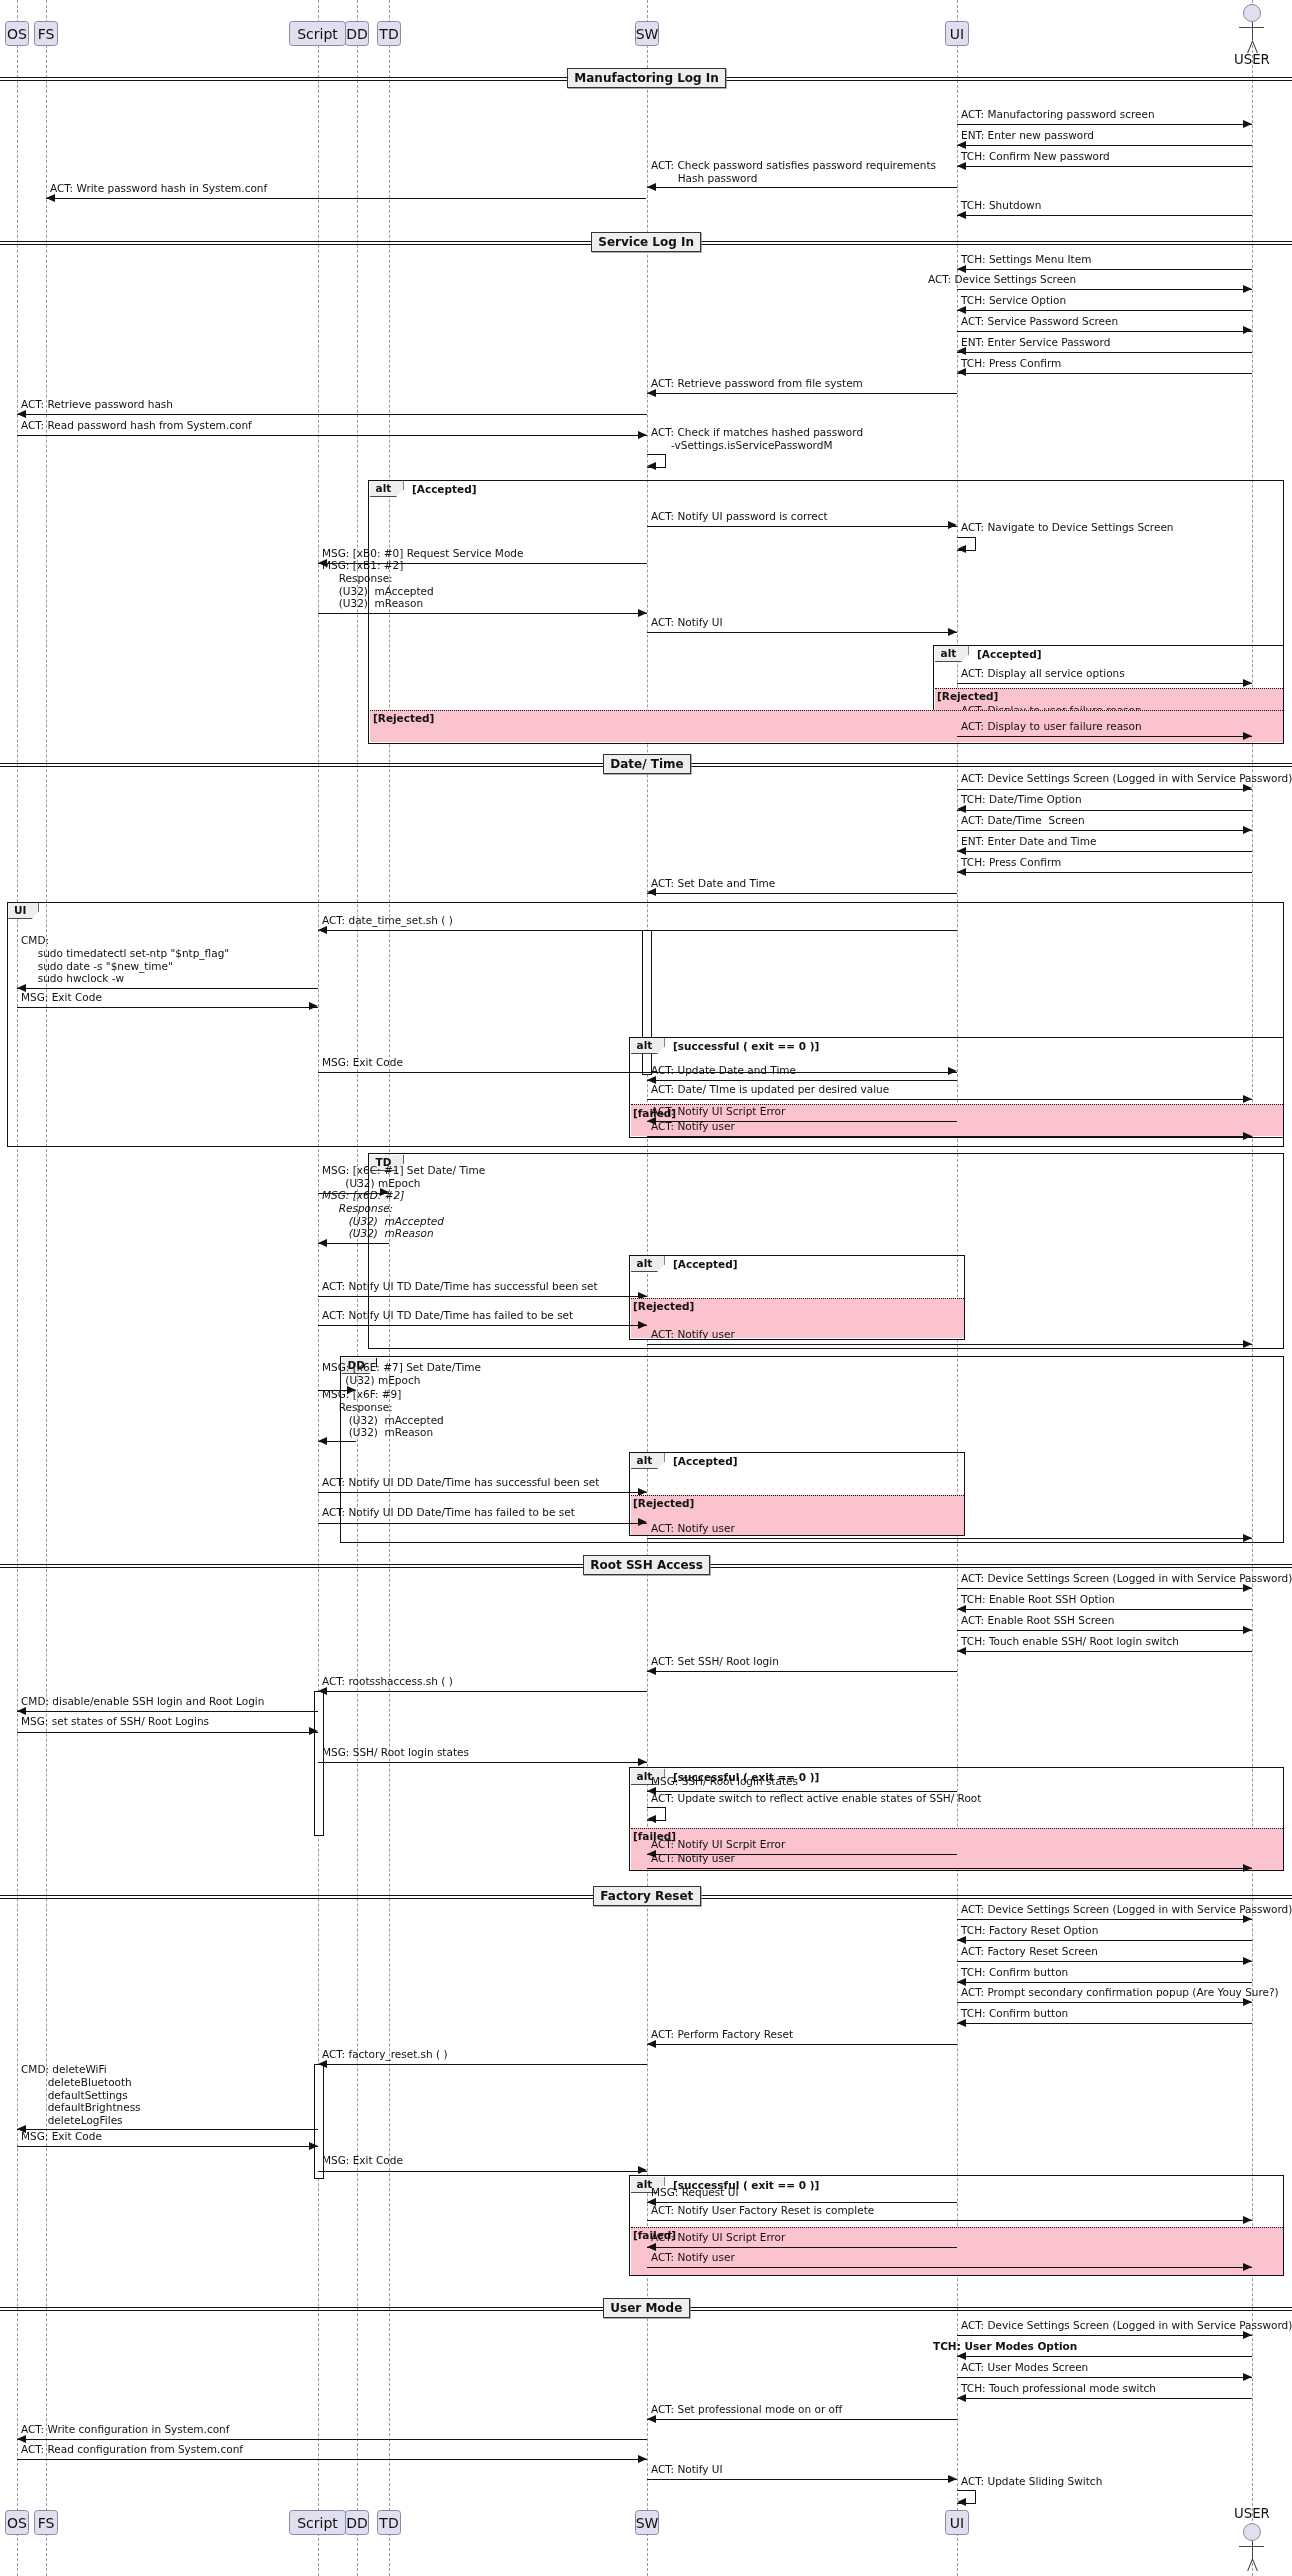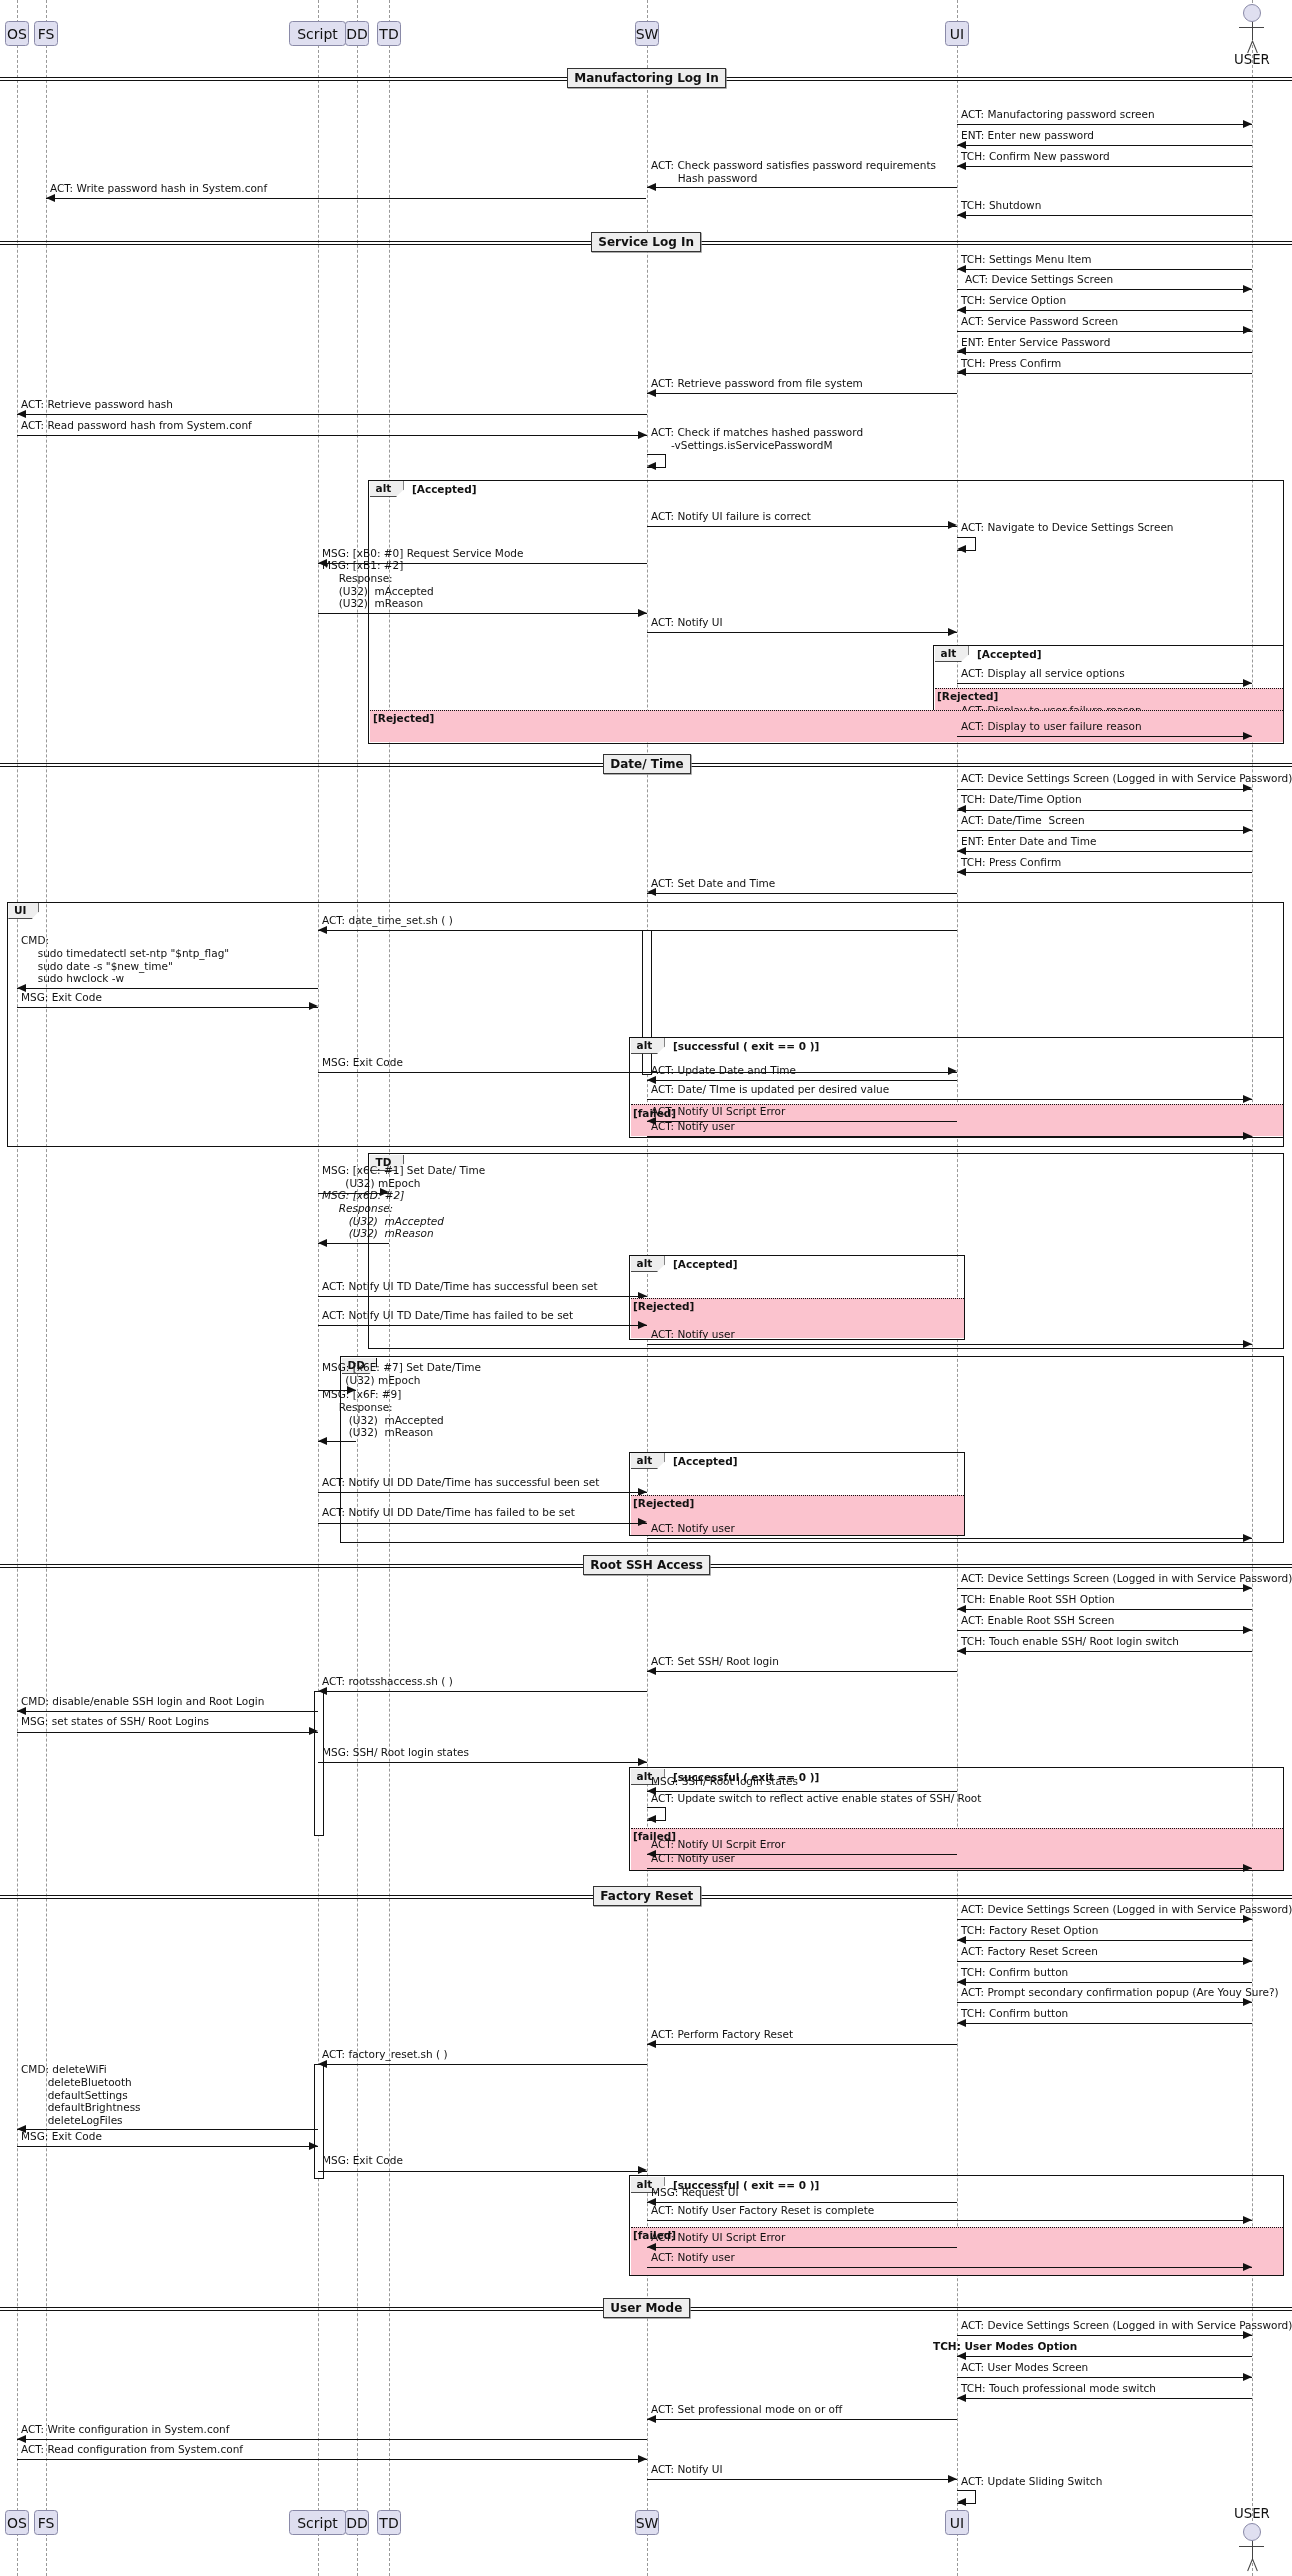--- a/index.html
+++ b/index.html
@@ -110,21 +110,21 @@
     <div class="msg" style="left:957px;top:215px;width:295px;"></div>
     <div class="arrowL" style="left:957px;top:211px;"></div>
     <div class="mlabel" style="left:961px;top:199px;">TCH: Shutdown</div>
     <div class="divider" style="top:241px;"></div>
     <div class="divlabel" style="left: 591px; top: 232px;">Service Log In</div>
     <div class="msg" style="left:957px;top:269px;width:295px;"></div>
     <div class="arrowL" style="left:957px;top:265px;"></div>
     <div class="mlabel" style="left:961px;top:253px;">TCH: Settings Menu Item</div>
     <div class="msg" style="left:957px;top:289px;width:295px;"></div>
     <div class="arrowR" style="left:1243px;top:285px;"></div>
-    <div class="mlabel" style="left:965px;top:273px;text-align:right;">ACT: Device Settings Screen</div>
+    <div class="mlabel" style="left:928px;top:273px;text-align:right;">ACT: Device Settings Screen</div>
     <div class="msg" style="left:957px;top:310px;width:295px;"></div>
     <div class="arrowL" style="left:957px;top:306px;"></div>
     <div class="mlabel" style="left:961px;top:294px;">TCH: Service Option</div>
     <div class="msg" style="left:957px;top:331px;width:295px;"></div>
     <div class="arrowR" style="left:1243px;top:326px;"></div>
     <div class="mlabel" style="left:961px;top:315px;">ACT: Service Password Screen</div>
     <div class="msg" style="left:957px;top:352px;width:295px;"></div>
     <div class="arrowL" style="left:957px;top:347px;"></div>
     <div class="mlabel" style="left:961px;top:336px;">ENT: Enter Service Password</div>
     <div class="msg" style="left:957px;top:373px;width:295px;"></div>
@@ -141,21 +141,21 @@
     <div class="mlabel" style="left:21px;top:419px;">ACT: Read password hash from System.conf</div>
     <div class="selfmsg" style="left:647px;top:454px;"></div>
     <div class="arrowL" style="left:647px;top:462px;"></div>
     <div class="mlabel" style="left:651px;top:426px;">ACT: Check if matches hashed password
       -vSettings.isServicePasswordM</div>
     <div class="frag" style="left:368px;top:480px;width:916px;height:264px;"></div>
     <div class="fragtab" style="left:370px;top:481px;">alt</div>
     <div class="fragcond" style="left:412px;top:483px;">[Accepted]</div>
     <div class="msg" style="left:647px;top:526px;width:310px;"></div>
     <div class="arrowR" style="left:948px;top:521px;"></div>
-    <div class="mlabel" style="left:651px;top:510px;">ACT: Notify UI failure is correct</div>
+    <div class="mlabel" style="left:651px;top:510px;">ACT: Notify UI password is correct</div>
     <div class="selfmsg" style="left:957px;top:537px;"></div>
     <div class="arrowL" style="left:957px;top:545px;"></div>
     <div class="mlabel" style="left:961px;top:521px;">ACT: Navigate to Device Settings Screen</div>
     <div class="msg" style="left:318px;top:563px;width:329px;"></div>
     <div class="arrowL" style="left:318px;top:559px;"></div>
     <div class="mlabel" style="left:322px;top:547px;">MSG: [xB0: #0] Request Service Mode</div>
     <div class="msg" style="left:318px;top:613px;width:329px;"></div>
     <div class="arrowR" style="left:638px;top:609px;"></div>
     <div class="mlabel" style="left:322px;top:559px;">MSG: [xB1: #2]
      Response:

